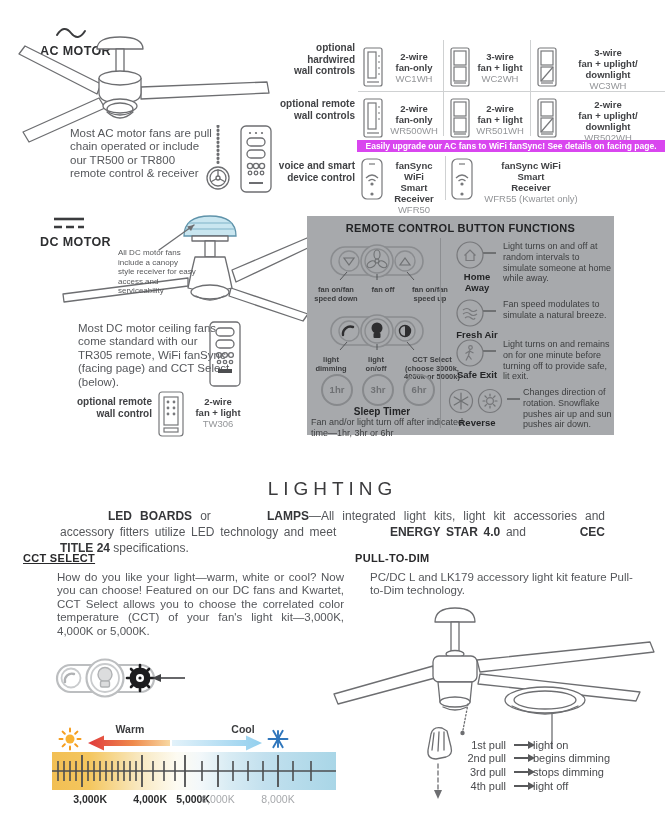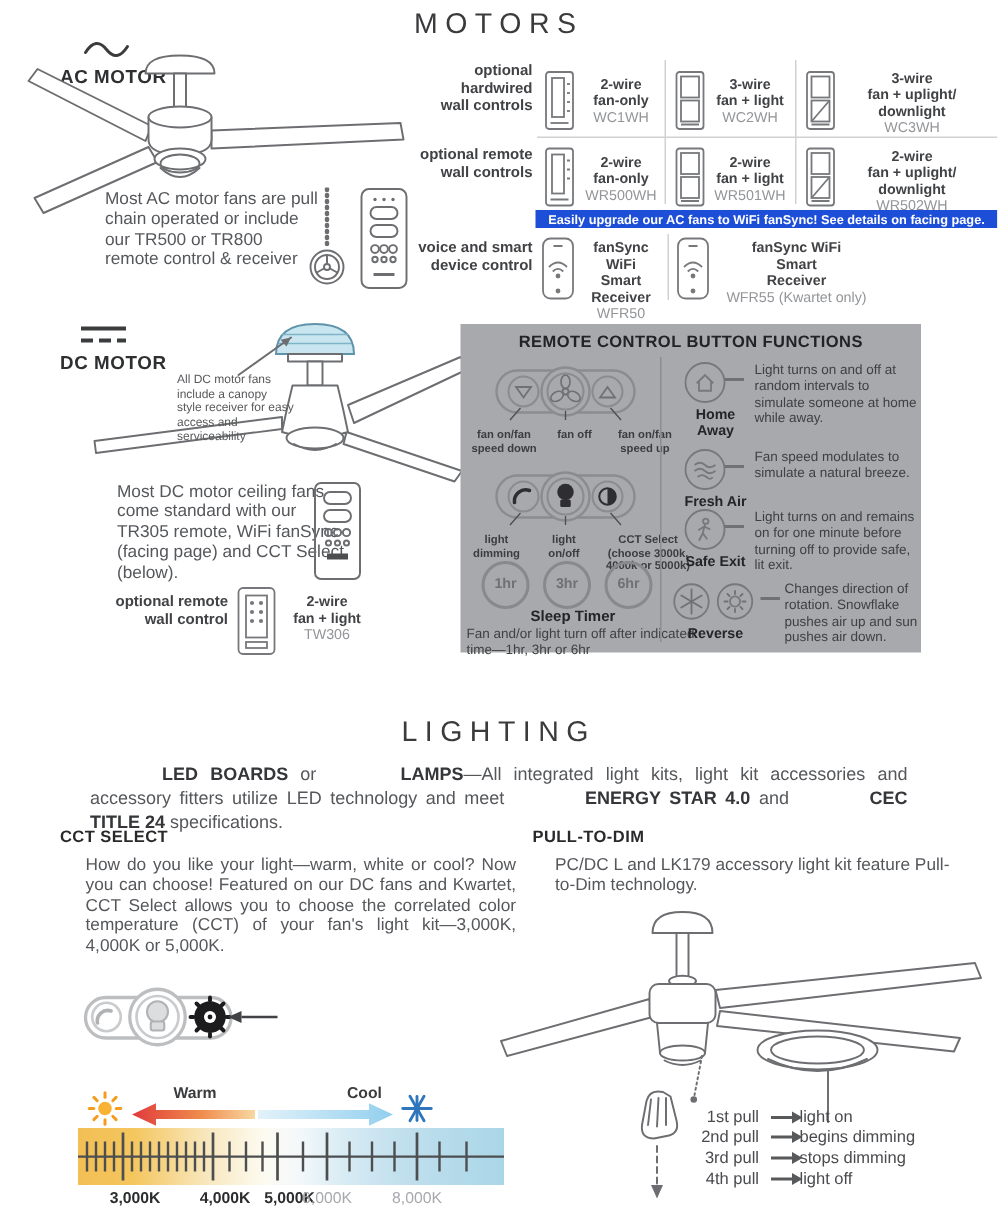--- a/index.html
+++ b/index.html
@@ -14,21 +14,21 @@
 
   .motor-label { font-size:12.5px; font-weight:bold; color:#2e2f31; letter-spacing:.4px; }
   .body-text { font-size:11.5px; line-height:13.4px; color:#55575b; }
   .tiny-callout { font-size:8px; line-height:9.6px; color:#58595b; }
 
   .row-label { font-size:10px; line-height:11.5px; color:#414245; font-weight:bold; text-align:right; }
   .cell-spec { font-size:9.5px; line-height:11px; font-weight:bold; color:#414245; text-align:center; }
   .cell-model { font-size:9.5px; color:#939598; font-weight:normal; }
   .vline { width:1px; background:#cfd1d2; }
   .hline { height:1px; background:#cfd1d2; }
-  .banner { background:#1d4ed8; color:#ffffff; font-size:8.5px; font-weight:bold;
+  .banner { background:#d946ef; color:#ffffff; font-size:8.5px; font-weight:bold;
             line-height:12px; text-align:center; white-space:nowrap; }
 
   .panel { background:#a7a9ac; }
   .panel-title { font-size:11px; font-weight:bold; color:#222325; text-align:center; letter-spacing:.3px; }
   .btn-label { font-size:7.5px; line-height:8.6px; font-weight:bold; color:#3b3c3e; text-align:center; }
   .sleep-circle { display:inline-block; width:28px; height:28px; border:2px solid #87898c; border-radius:50%;
                   color:#6f7174; font-weight:bold; font-size:9.5px; line-height:28px; text-align:center; margin-right:9px; }
   .sleep-title { font-size:10px; font-weight:bold; color:#232426; text-align:center; }
   .sleep-text { font-size:9px; line-height:10.8px; color:#3f4042; }
   .func-row { position:absolute; left:140px; width:166px; }
@@ -55,21 +55,20 @@
   svg { display:block; }
   .ln { stroke:#6d6e71; fill:#ffffff; stroke-width:1.3; stroke-linejoin:round; }
   .lnf { stroke:#6d6e71; fill:none; stroke-width:1.3; stroke-linecap:round; stroke-linejoin:round; }
   .sw { stroke:#77787b; fill:none; stroke-width:1.2; }
 </style>
 </head>
 <body>
 
 <div class="page">
 
-  <div class="abs big-title" style="top:6px; left:0;">MOTORS</div>
 
   <svg class="abs" style="left:55px; top:24px;" width="32" height="18" viewBox="0 0 32 18">
     <path d="M2,11 Q9,0 16,9 Q23,18 30,7" fill="none" stroke="#3b3c3e" stroke-width="2" stroke-linecap="round"></path>
   </svg>
   <div class="abs motor-label" style="left:40px; top:44px;">AC MOTOR</div>
 
   <svg class="abs" style="left:15px; top:32px;" width="265" height="120" viewBox="0 0 265 120">
     <path class="ln" d="M84,66 L8,100 L14,110 L90,76 Z"></path>
     <path class="ln" d="M86,52 L10,14 L4,22 L82,62 Z"></path>
     <path class="ln" d="M126,55 L252,50 L254,61 L126,67 Z"></path>
@@ -396,21 +395,21 @@
       <div class="func-text" style="left:76px; width:90px;">Changes direction of rotation. Snowflake pushes air up and sun pushes air down.</div>
     </div>
   </div>
 
   <div class="abs big-title" style="top:478px; left:0;">LIGHTING</div>
 
   <div class="abs intro" style="left:60px; top:508px; width:545px;">
     <b>LED BOARDS</b><span> or </span><b>LAMPS</b><span>—All integrated light kits, light kit accessories and accessory fitters utilize LED technology and meet </span><b>ENERGY STAR 4.0</b><span> and </span><b>CEC TITLE 24</b><span> specifications.</span>
   </div>
 
-  <div class="abs section-head" style="left:40px; top:552px;">CCT SELECT</div>
+  <div class="abs section-head" style="left:23px; top:552px;text-decoration:underline;">CCT SELECT</div>
   <div class="abs body-text" style="left:57px; top:571px; width:287px; text-align:justify;">How do you like your light—warm, white or cool? Now you can choose! Featured on our DC fans and Kwartet, CCT Select allows you to choose the correlated color temperature (CCT) of your fan's light kit—3,000K, 4,000K or 5,000K.</div>
 
   <svg class="abs" style="left:48px; top:648px;" width="138" height="62" viewBox="0 0 138 62">
     <rect x="9" y="17" width="97" height="27" rx="13.5" fill="#fff" stroke="#bcbec0" stroke-width="2.2"></rect>
     <circle cx="57" cy="30" r="18.5" fill="#fff" stroke="#bcbec0" stroke-width="2.2"></circle>
     <circle cx="23" cy="30" r="9.5" fill="none" stroke="#c9cbcd" stroke-width="1.8"></circle>
     <circle cx="57" cy="30" r="14" fill="none" stroke="#c9cbcd" stroke-width="1.8"></circle>
     <path d="M17,34 A7,7 0 0 1 26,26" fill="none" stroke="#b0b2b4" stroke-width="2.4" stroke-linecap="round"></path>
     <circle cx="57" cy="26.5" r="7" fill="#dcddde" stroke="#b0b2b4" stroke-width="1.4"></circle>
     <rect x="52.5" y="33" width="9" height="6" rx="1.5" fill="#dcddde" stroke="#b0b2b4" stroke-width="1.4"></rect>

